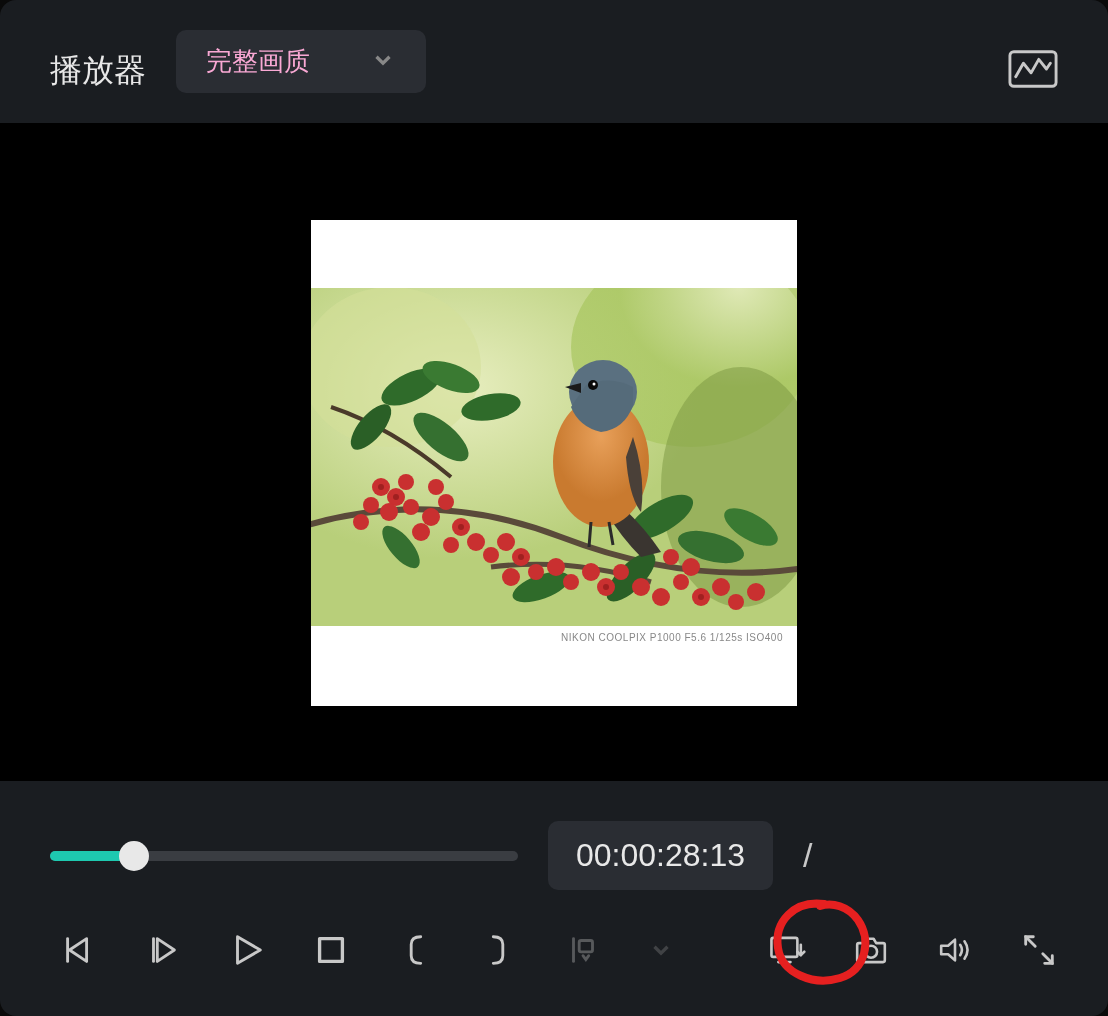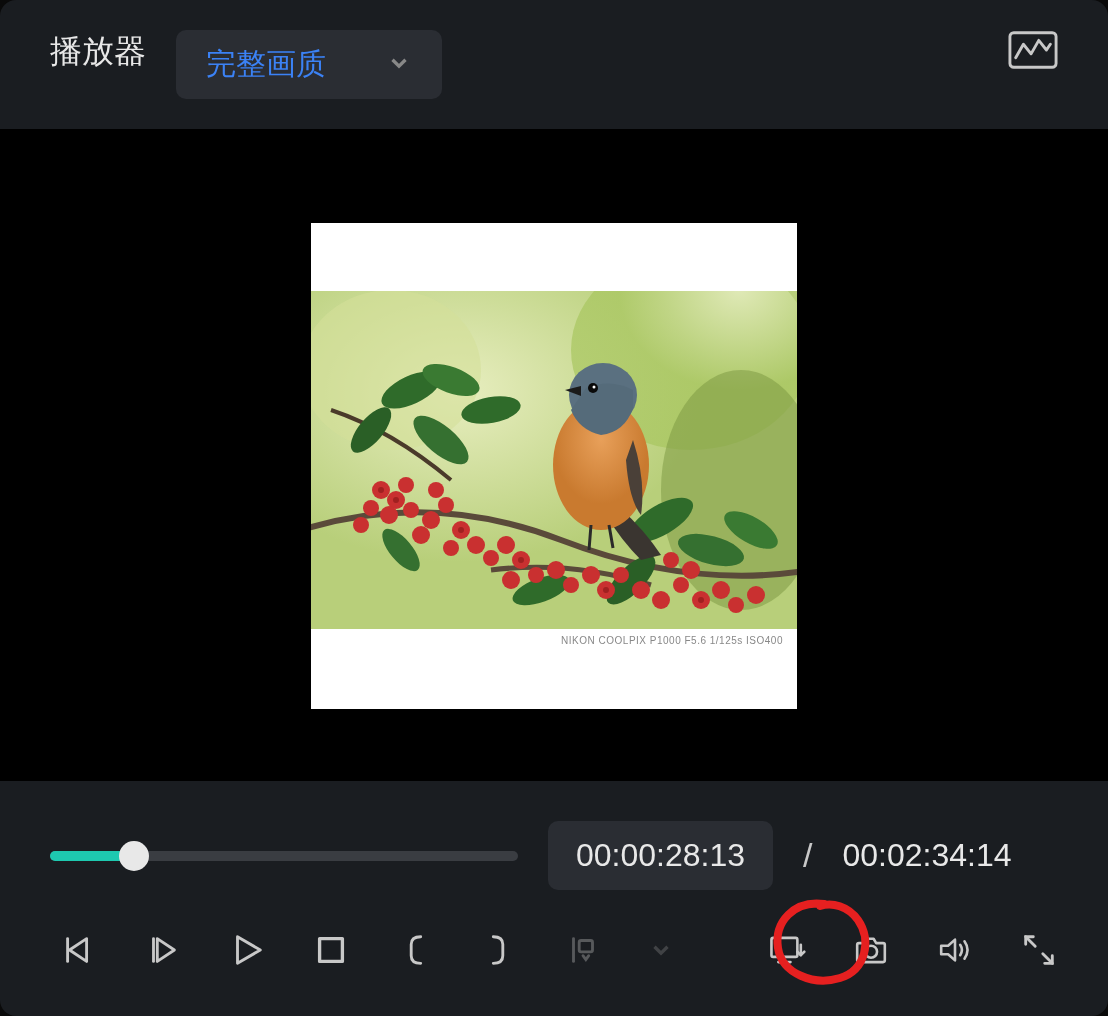--- a/index.html
+++ b/index.html
@@ -13,41 +13,41 @@
     .player-panel {
       width: 100%;
       height: 100%;
       background: #1a1d21;
       border-radius: 16px;
       display: flex;
       flex-direction: column;
     }
     .header {
       display: flex;
-      align-items: flex-start;
+      align-items: flex-end;
       padding: 30px 50px;
       gap: 30px;
     }
     .header-title {
       color: #e8e8e8;
       font-size: 32px;
       font-weight: 400;
     }
     .quality-select {
       background: #2a2d33;
       border-radius: 10px;
       padding: 14px 30px;
       display: flex;
       align-items: center;
       gap: 60px;
       cursor: pointer;
     }
     .quality-label {
-      color: #3b82f6;
-      font-size: 30px;
+      color: #f9a8d4;
+      font-size: 26px;
     }
     .chevron svg { width: 26px; height: 26px; }
     .spacer { flex: 1; }
     .chart-icon svg { width: 50px; height: 40px; }
     .chart-icon { cursor: pointer; }
     .viewport {
       flex: 1;
       background: #000;
       display: flex;
       align-items: center;
@@ -293,21 +293,20 @@
 
   <div class="controls">
 
     <div class="progress-row">
       <div class="progress-track">
         <div class="progress-fill" style="width:18%"></div>
         <div class="progress-thumb" style="left:18%"></div>
       </div>
       <div class="time-current">00:00:28:13</div>
       <div class="time-sep">/</div>
-      <div class="time-total">00:02:34:14</div>
     </div>
 
     <div class="buttons-row" style="position:relative">
 
       <div class="ctrl-btn">
         <svg viewBox="0 0 40 40" fill="none" stroke="#c8c8c8" stroke-width="3" stroke-linejoin="round" stroke-linecap="round">
           <polygon points="28 8 10 20 28 32"></polygon>
           <line x1="8" y1="8" x2="8" y2="32"></line>
         </svg>
       </div>

